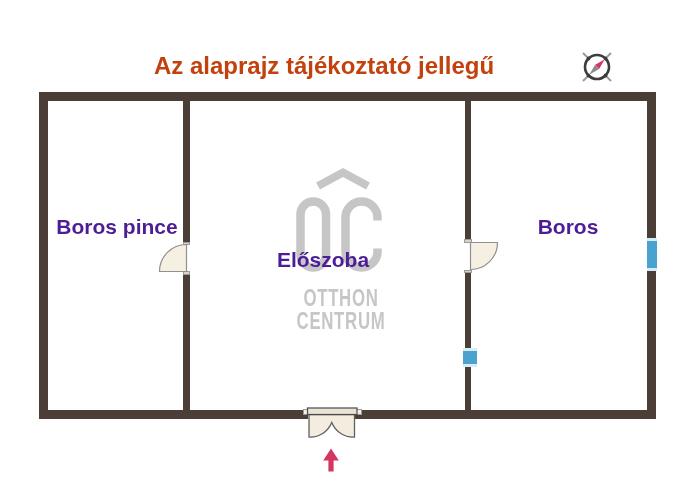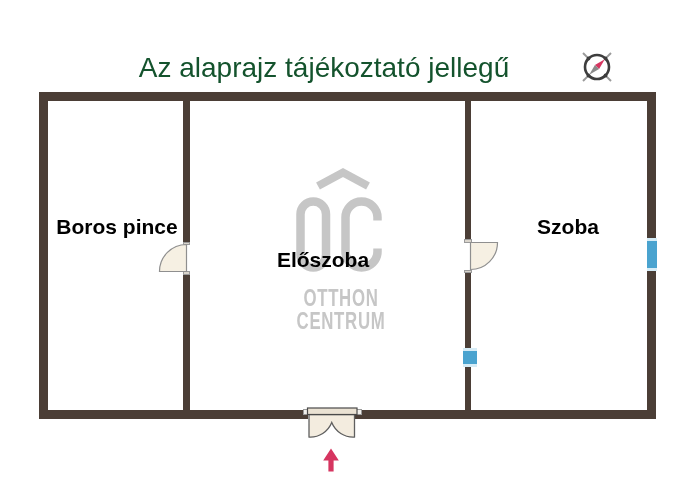--- a/index.html
+++ b/index.html
@@ -3,25 +3,25 @@
 <meta charset="utf-8">
 <style>
   html,body{margin:0;padding:0;background:#ffffff;}
   .stage{
     position:relative;width:685px;height:500px;background:#ffffff;
     font-family:"Liberation Sans",sans-serif;overflow:hidden;
   }
   .abs{position:absolute;}
   .title{
     left:39px;top:52px;width:570px;text-align:center;
-    font-size:28px;font-weight:normal;color:#14532d;letter-spacing:0px;
+    font-size:24px;font-weight:bold;color:#c2410c;letter-spacing:0px;
   }
   .wall{background:#4B3E36;}
   .room-label{
-    width:180px;text-align:center;font-size:21px;font-weight:bold;color:#000000;
+    width:180px;text-align:center;font-size:21px;font-weight:bold;color:#4c1d95;
   }
   .hinge-cap{background:#DAD5CC;border:1px solid #9a9a9a;box-sizing:border-box;}
   .win-light{background:#D6ECF6;}
   .win-blue{position:absolute;background:#4AA3CF;}
   .entr-block{background:#F2F0EC;border:1px solid #9a9a9a;box-sizing:border-box;}
   .wm-text{
     width:300px;text-align:center;color:#C6C6C6;font-weight:bold;
     font-size:24px;letter-spacing:1px;transform:scaleX(0.70);transform-origin:center;
   }
   svg{display:block;}
@@ -69,21 +69,21 @@
 
   <div class="abs win-light" style="left:646.5px;top:238px;width:10px;height:33px;">
     <div class="win-blue" style="left:0;top:3.4px;width:10px;height:26.4px;"></div>
   </div>
 
   <div class="abs entr-block" style="left:302.5px;top:408.5px;width:5.5px;height:6.5px;"></div>
   <div class="abs entr-block" style="left:356px;top:408.5px;width:5.5px;height:6.5px;"></div>
 
   <div class="abs room-label" style="left:27px;top:215px;">Boros pince</div>
   <div class="abs room-label" style="left:233px;top:216px;margin-top:32px;">Előszoba</div>
-  <div class="abs room-label" style="left:478px;top:215px;">Szoba</div>
+  <div class="abs room-label" style="left:478px;top:215px;">Boros</div>
 
   <svg class="abs overlay" width="685" height="500" viewBox="0 0 685 500">
 
     <g>
       <path d="M 186.5 244.5 A 27 27 0 0 0 159.5 271.5 L 186.5 271.5 Z" fill="#F6F0E3" stroke="#8F8F8F" stroke-width="1.2"></path>
     </g>
 
     <g>
       <path d="M 470.5 242.5 L 497.5 242.5 A 27 27 0 0 1 470.5 269.5 Z" fill="#F6F0E3" stroke="#8F8F8F" stroke-width="1.2"></path>
     </g>

